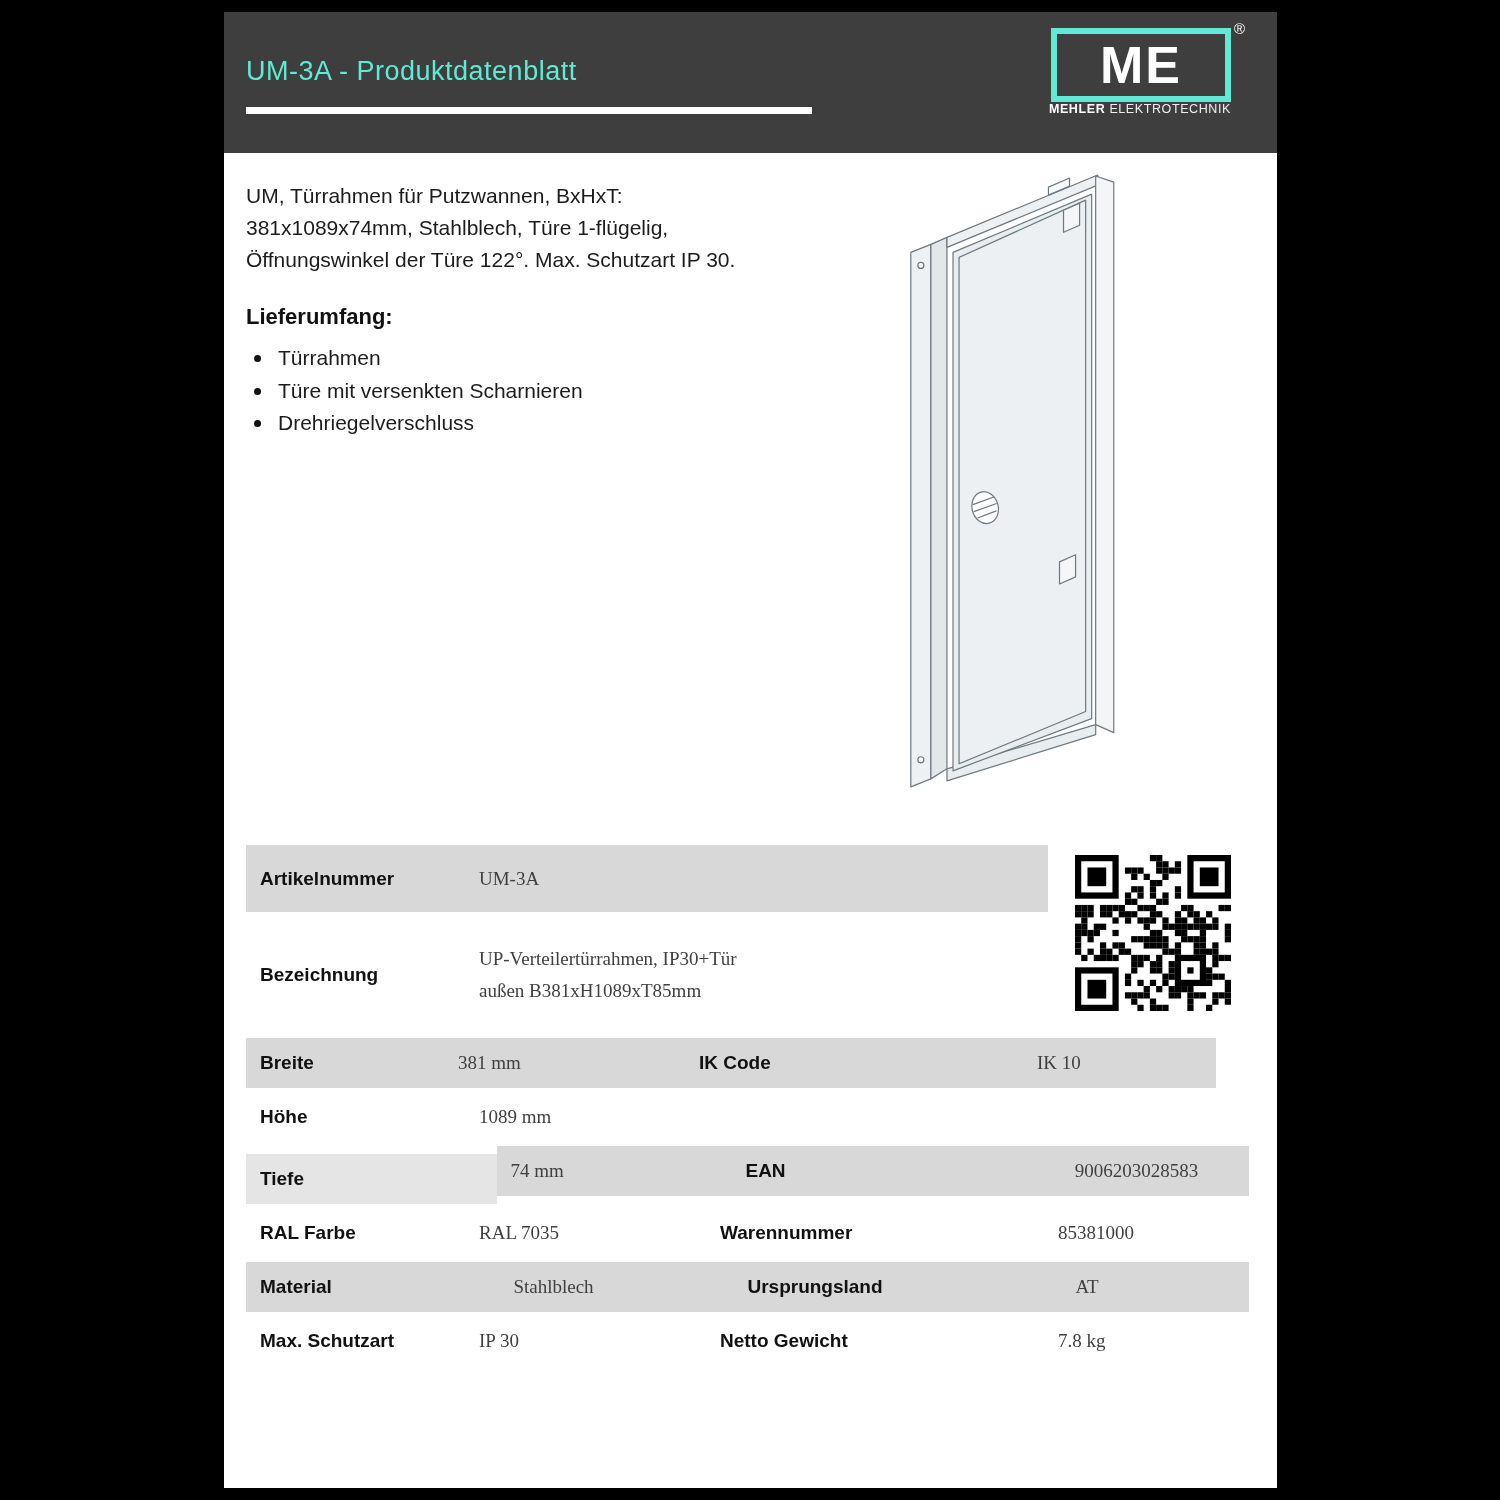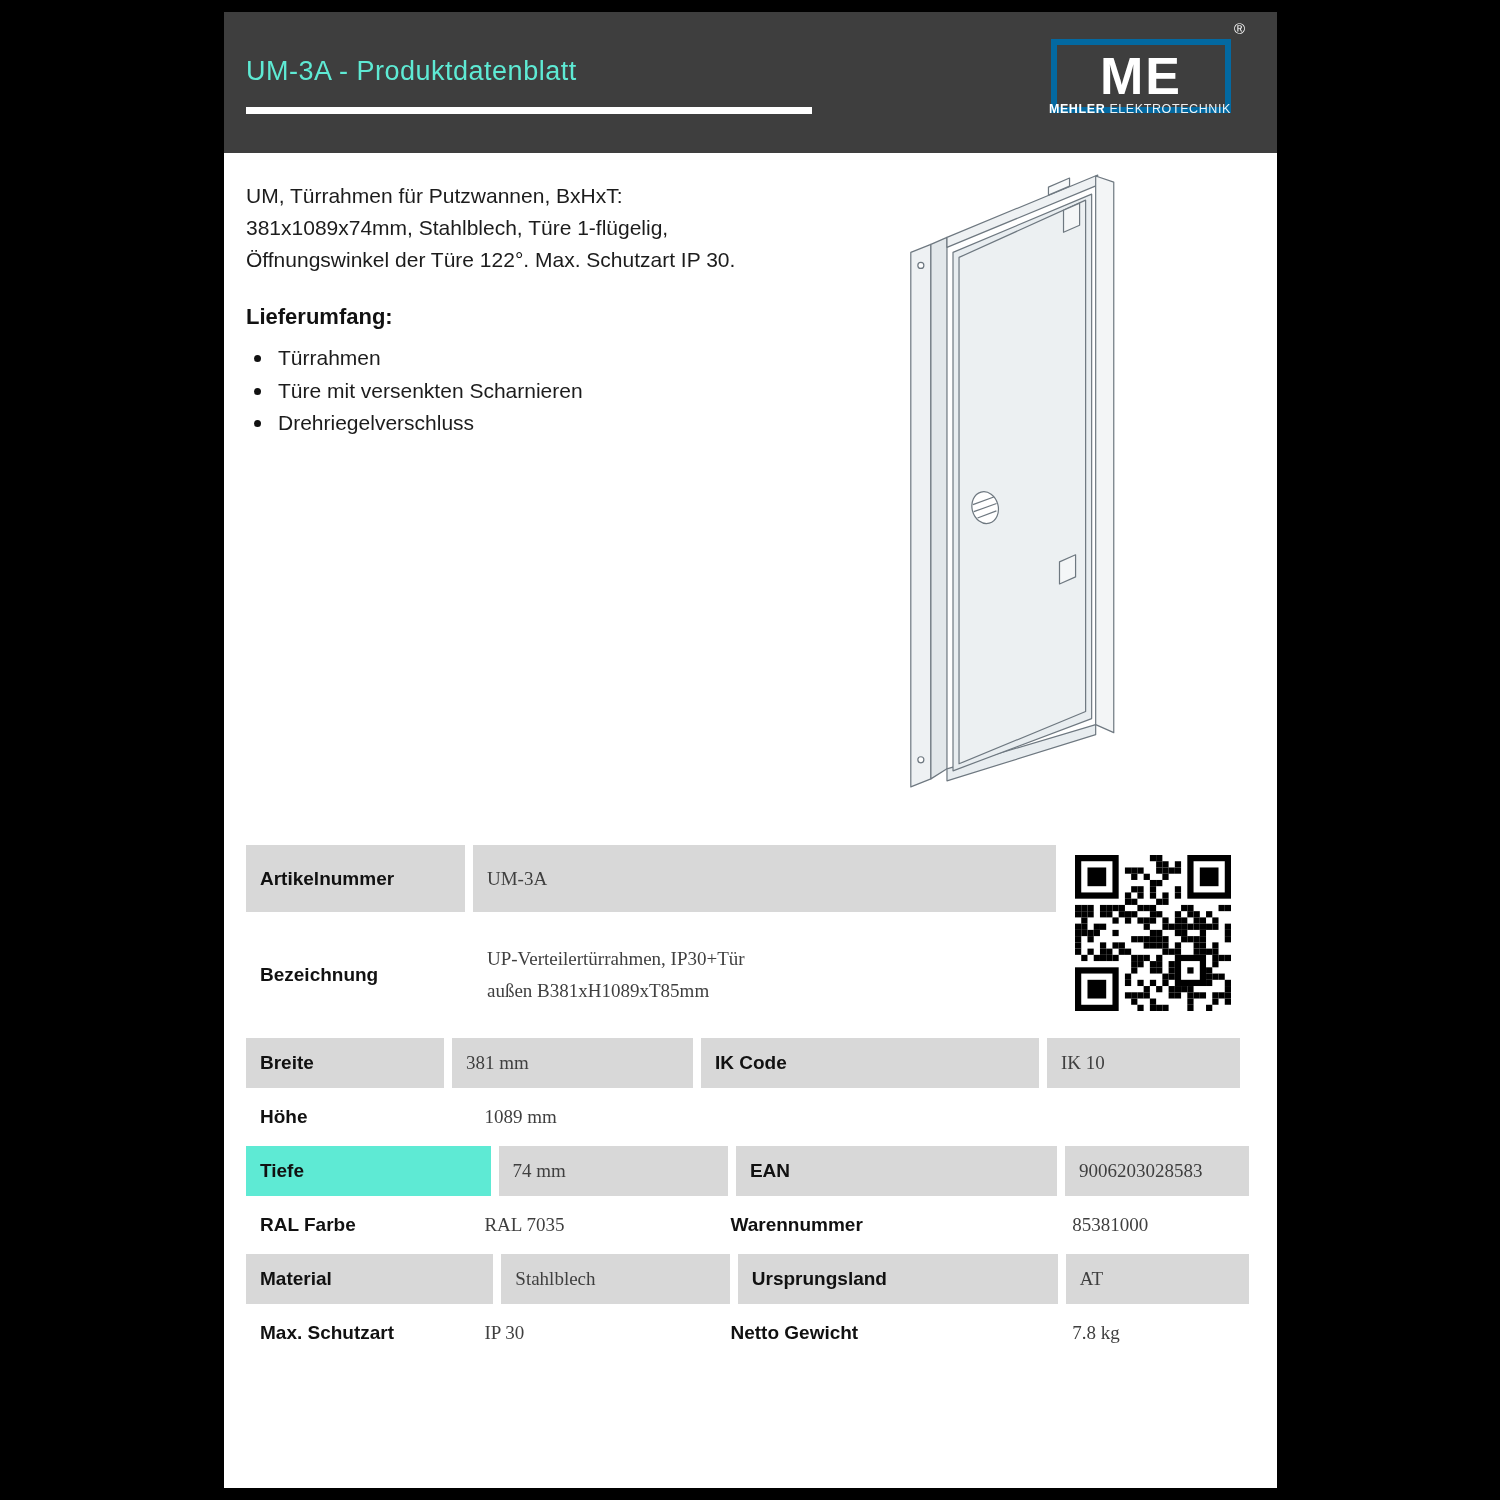--- a/index.html
+++ b/index.html
@@ -14,21 +14,21 @@
   }
   
   .header{position:absolute;left:0;top:0;width:100%;height:141px;background:#3e3e3e;}
   .header-title{
     position:absolute;left:22px;top:44px;color:#5eead4;font-size:27px;font-weight:normal;
     letter-spacing:.5px;white-space:nowrap;
   }
   .header-underline{position:absolute;left:22px;top:95px;width:566px;height:7px;background:#fff;}
   .logo{position:absolute;top:10px;right:34px;width:196px;height:102px;}
   .logo-box{
-    position:absolute;right:12px;top:17px;width:168px;height:62px;border:6px solid #0369a1;
+    position:absolute;right:12px;top:6px;width:168px;height:62px;border:6px solid #5eead4;
     display:flex;align-items:center;justify-content:center;
   }
   .logo-monogram{color:#fff;font-size:52px;font-weight:900;letter-spacing:2px;line-height:1;}
   .logo-reg{position:absolute;right:-2px;top:-2px;color:#fff;font-size:15px;}
   .logo-company{
     position:absolute;right:12px;top:80px;color:#fff;font-size:12.5px;letter-spacing:.6px;
     white-space:nowrap;
   }
   .logo-company .bold{font-weight:bold;}
   .logo-company .light{font-weight:normal;opacity:.92;}
@@ -46,21 +46,21 @@
   }
   .delivery-list li{position:relative;padding-left:28px;line-height:32.5px;}
   .delivery-list li::before{
     content:"";position:absolute;left:4px;top:13px;width:7px;height:7px;border-radius:50%;
     background:#111;
   }
   
   .drawing{position:absolute;left:676px;top:156px;width:318px;height:638px;}
   
   .spec-table{position:absolute;left:22px;top:833px;width:1003px;}
-  .spec-row{display:flex;column-gap:8px;margin-bottom:4px;}
+  .spec-row{display:flex;column-gap:0;margin-bottom:4px;}
   .spec-cell{box-sizing:border-box;display:flex;flex-direction:column;justify-content:center;padding-left:14px;padding-right:8px;}
   .cell-label{font-weight:bold;color:#111;font-size:19px;}
   .cell-value{color:#3f3f3f;font-size:19px;font-family:Liberation Serif, serif;}
   .cell-value .vline{line-height:32px;}
   
   .qr{position:absolute;left:851px;top:843px;width:156px;height:156px;}
 </style>
 </head>
 <body>
 
@@ -151,21 +151,21 @@
         <div class="spec-cell cell-label" style="width: 338px; height: 50px; background: rgb(216, 216, 216);">IK Code</div>
         <div class="spec-cell cell-value" style="width: 193px; height: 50px; background: rgb(216, 216, 216);">IK 10</div>
       </div>
       <div class="spec-row">
         <div class="spec-cell cell-label" style="width: 219px; height: 50px; background: rgb(255, 255, 255);">Höhe</div>
         <div class="spec-cell cell-value" style="width: 241px; height: 50px; background: rgb(255, 255, 255);">1089 mm</div>
         <div class="spec-cell cell-label" style="width: 338px; height: 50px; background: rgb(255, 255, 255);"></div>
         <div class="spec-cell cell-value" style="width: 193px; height: 50px; background: rgb(255, 255, 255);"></div>
       </div>
       <div class="spec-row">
-        <div class="spec-cell cell-label" style="width: 257px; height: 50px; background: #5eead4;">Tiefe</div>
+        <div class="spec-cell cell-label" style="width: 257px; height: 50px; background: #e5e5e5; margin-top: 8px;">Tiefe</div>
         <div class="spec-cell cell-value" style="width: 241px; height: 50px; background: rgb(216, 216, 216);">74 mm</div>
         <div class="spec-cell cell-label" style="width: 338px; height: 50px; background: rgb(216, 216, 216);">EAN</div>
         <div class="spec-cell cell-value" style="width: 193px; height: 50px; background: rgb(216, 216, 216);">9006203028583</div>
       </div>
       <div class="spec-row">
         <div class="spec-cell cell-label" style="width: 219px; height: 50px; background: rgb(255, 255, 255);">RAL Farbe</div>
         <div class="spec-cell cell-value" style="width: 241px; height: 50px; background: rgb(255, 255, 255);">RAL 7035</div>
         <div class="spec-cell cell-label" style="width: 338px; height: 50px; background: rgb(255, 255, 255);">Warennummer</div>
         <div class="spec-cell cell-value" style="width: 193px; height: 50px; background: rgb(255, 255, 255);">85381000</div>
       </div>

